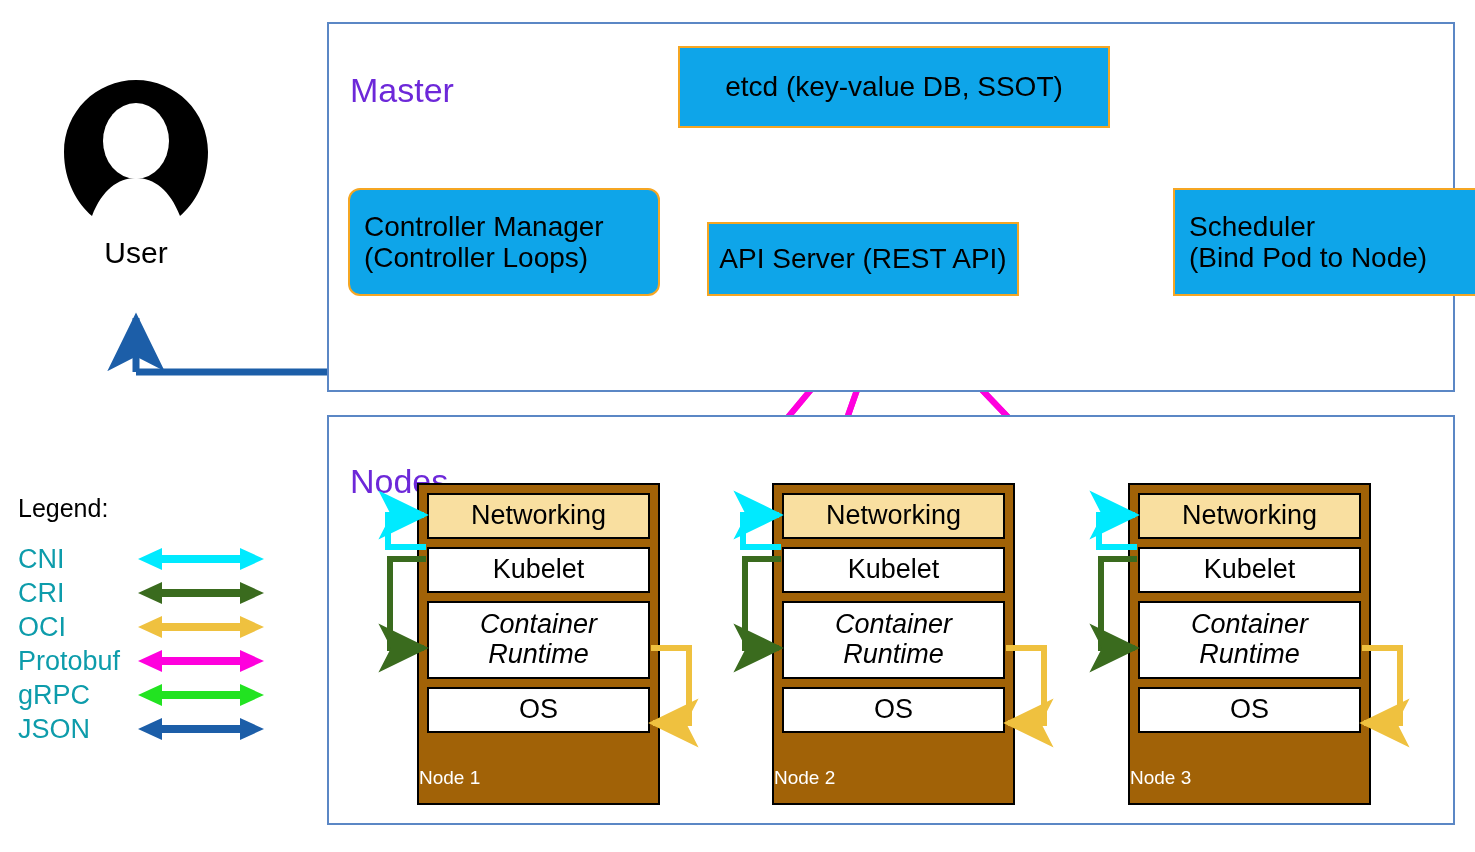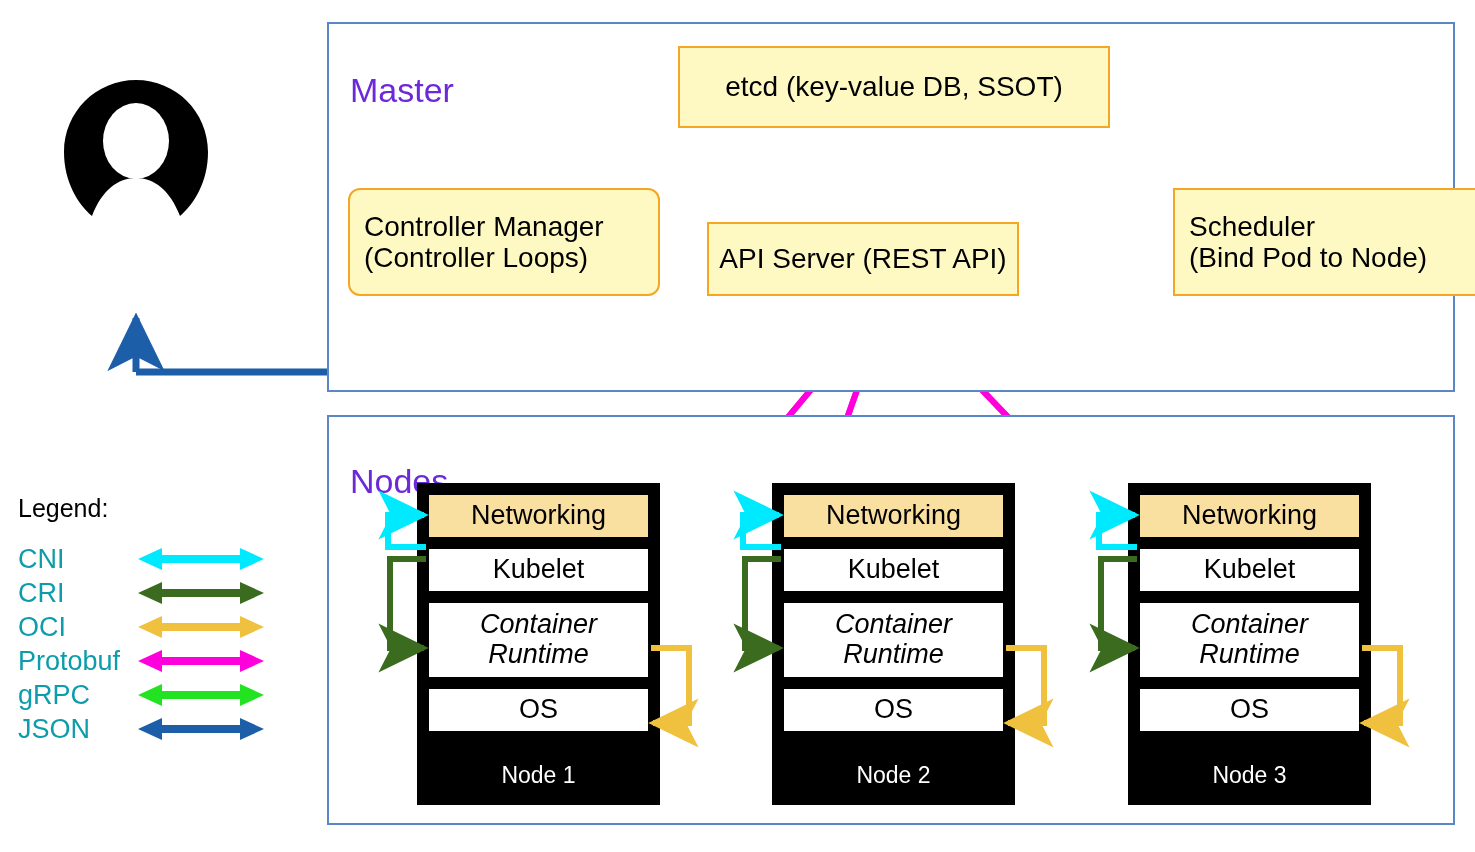--- a/index.html
+++ b/index.html
@@ -8,41 +8,41 @@
   #stage{position:absolute;left:0;top:0;width:1475px;height:852px;}
   svg.layer{position:absolute;left:0;top:0;width:1475px;height:852px;pointer-events:none;}
   svg.layer.under{z-index:1;}
   svg.layer.over{z-index:6;}
 
   
   .group-frame{position:absolute;border:2px solid #5b87c5;background:#fff;z-index:2;box-sizing:border-box;}
   .group-title{position:absolute;font-size:34px;line-height:1;color:#6d28d9;z-index:3;white-space:nowrap;margin-top:23px;}
 
   
-  .obox{position:absolute;border:2px solid #f5a623;background:#fef9c3;box-sizing:border-box;z-index:3;
+  .obox{position:absolute;border:2px solid #f5a623;background:#0ea5e9;box-sizing:border-box;z-index:3;
         display:flex;align-items:center;font-size:28px;color:#000;}
   .obox.center{justify-content:center;text-align:center;}
   .obox.left{justify-content:flex-start;padding-left:14px;text-align:left;}
   .obox .lines{white-space:pre-line;line-height:1.12;}
 
   
   #user-icon{position:absolute;left:62px;top:78px;width:148px;height:148px;z-index:3;}
   #user-label{position:absolute;left:62px;top:236px;width:148px;text-align:center;font-size:30px;z-index:3;}
 
   
-  .node{position:absolute;background:#000000;border:2px solid #000;box-sizing:border-box;z-index:3;
+  .node{position:absolute;background:#a16207;border:2px solid #000;box-sizing:border-box;z-index:3;
         padding:8px 8px 6px 8px;}
   .nbox{background:#fff;border:2px solid #000;box-sizing:border-box;
         display:flex;align-items:center;justify-content:center;text-align:center;
         font-size:27px;color:#000;margin-bottom:8px;line-height:1.1;}
   .nbox.net{background:#f9dfa0;}
   .nbox.h1{height:46px;}
   .nbox.h2{height:78px;font-style:italic;}
-  .node-name{position:absolute;left:0;right:0;bottom:14px;text-align:center;
-             color:#fff;font-size:23px;}
+  .node-name{position:absolute;left:0;right:0;bottom:14px;
+             color:#fff;font-size:19px;}
 
   
   #legend{position:absolute;left:18px;top:494px;z-index:4;}
   #legend-title{font-size:25px;color:#000;margin-bottom:19px;}
   .legend-row{height:34px;display:flex;align-items:center;}
   .legend-label{width:118px;font-size:27px;color:#0d9cab;
                 text-underline-offset:2px;white-space:nowrap;}
   .legend-arrow{width:130px;height:26px;}
 </style>
 </head>
@@ -189,20 +189,21 @@
       <path d="M1362,648 L1400,648 L1400,723 L1364,723" stroke="#efc13f" stroke-width="6" fill="none" marker-end="url(#ah-oci)"></path>
     </g>
   </svg>
 
   <svg id="user-icon" viewBox="0 0 148 148">
     <path d="M74,2 C114,2 146,34 146,74 C146,104 132,126 118,138
              C108,112 92,100 74,100 C56,100 40,112 30,138
              C16,126 2,104 2,74 C2,34 34,2 74,2 Z" fill="#000"></path>
     <ellipse cx="74" cy="63" rx="33" ry="38" fill="#fff"></ellipse>
   </svg>
+  <div id="user-label">User</div>
 
   <div id="legend">
     <div id="legend-title">Legend:</div>
 
     <div class="legend-row">
       <span class="legend-label">CNI</span>
       <svg class="legend-arrow" viewBox="0 0 130 26">
         <path d="M2,13 L26,2 L26,24 Z" fill="#00eaff"></path>
           <path d="M128,13 L104,2 L104,24 Z" fill="#00eaff"></path>
         <rect x="24" y="9" width="82" height="8" fill="#00eaff"></rect>

